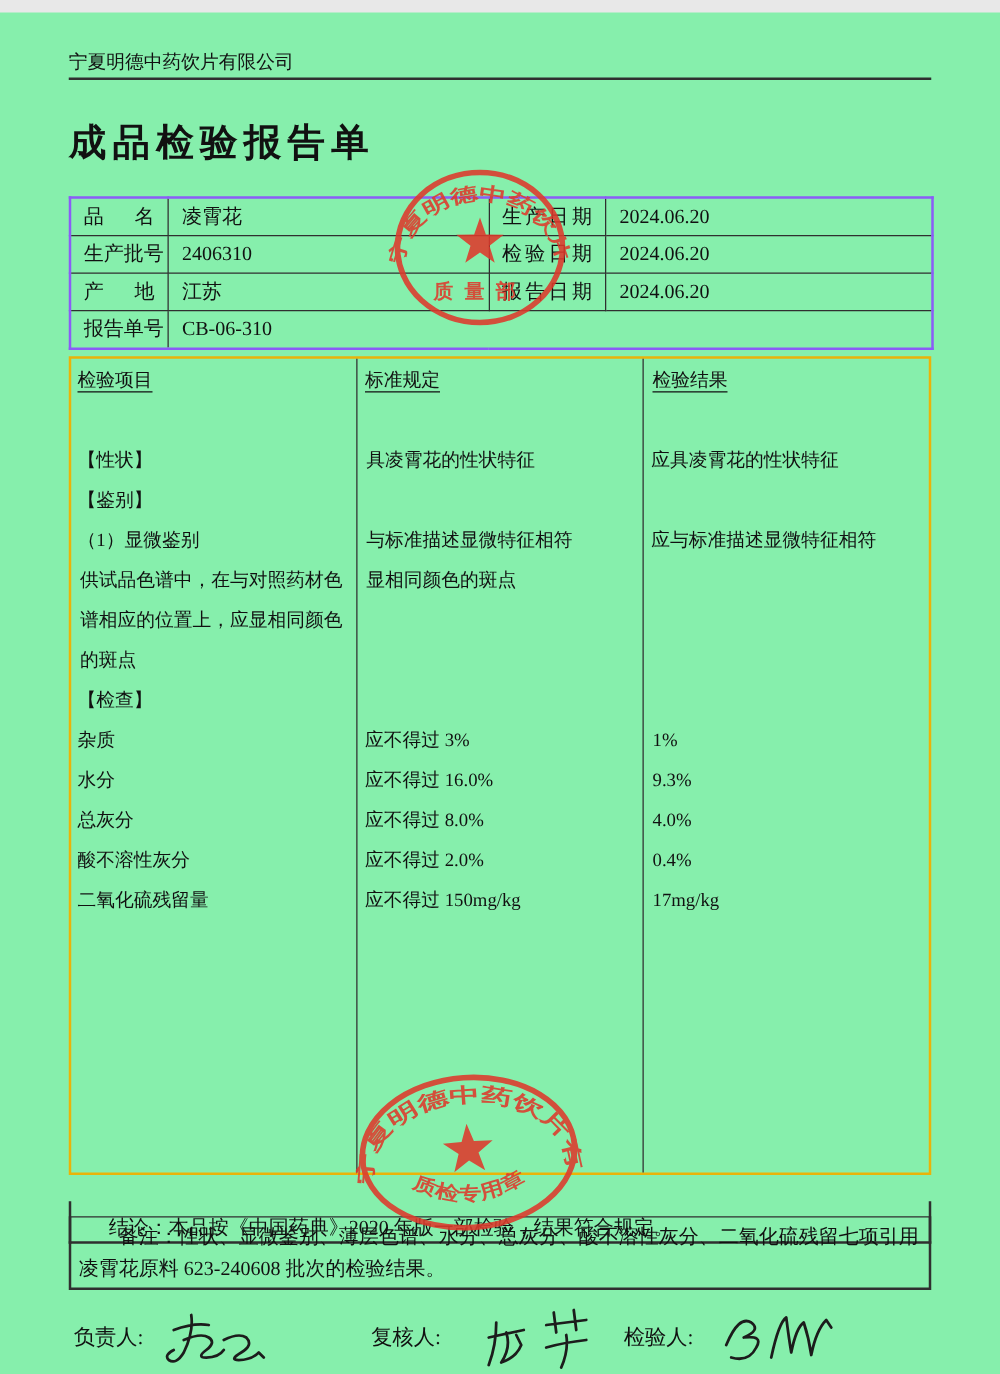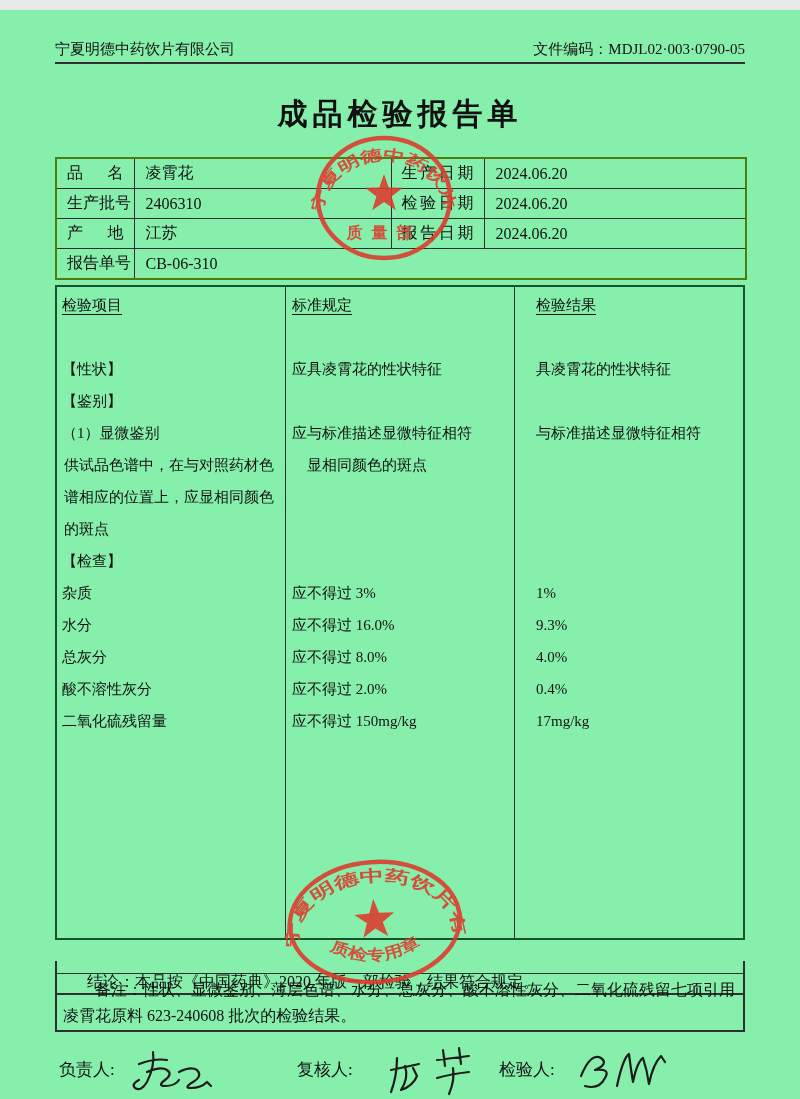--- a/index.html
+++ b/index.html
@@ -5,37 +5,37 @@
   html,body{margin:0;padding:0;background:#e8e8e8;}
   .page{
     position:relative;width:800px;height:1099px;background:#86efac;
     font-family:"Liberation Serif","DejaVu Serif",serif;color:#111;
     overflow:hidden;margin:10px auto;
   }
   
   .hdr{position:absolute;left:55px;top:30px;width:690px;display:flex;justify-content:space-between;font-size:15px;}
   .hdr-rule{position:absolute;left:55px;top:52px;width:690px;height:2px;background:#2f2f2f;}
   
-  .title{position:absolute;left:55px;top:84px;width:690px;text-align:center;
+  .title{position:absolute;left:55px;top:84px;width:690px;text-align:left;
     font-size:30px;font-weight:bold;letter-spacing:5px;}
   
   .info{position:absolute;left:55px;top:147px;width:690px;border-collapse:collapse;table-layout:fixed;font-size:16px;}
   .info td{border:1px solid #2f2f2f;height:29px;padding:0 10px;white-space:nowrap;overflow:visible;}
-  .info{border:2px solid #4d7c0f;}
+  .info{border:2px solid #8b5cf6;}
   .info td.lbl{text-align:justify;text-align-last:justify;}
   .info td.val{padding-left:11px;}
   
   .main{position:absolute;left:55px;top:275px;width:690px;height:655px;
-    border:2px solid #14532d;box-sizing:border-box;font-size:15px;}
+    border:2px solid #eab308;box-sizing:border-box;font-size:15px;}
   .vline{position:absolute;top:0;bottom:0;width:1px;background:#2f2f2f;}
   .vline.v1{left:228px;} .vline.v2{left:457px;}
   .m-row{display:grid;grid-template-columns:228px 229px 1fr;}
   .m-row .cell{padding:0 5px 0 5px;line-height:32px;}
   .m-row .c2{padding-left:7px;}
-  .m-row .c3{padding-left:22px;}
+  .m-row .c3{padding-left:8px;}
   .mt-head{height:32px;margin-bottom:34px;}
   .mt-head .cell{line-height:36px;text-decoration:underline;text-underline-offset:4px;}
   .mt-head .c2,.mt-head .c3{text-align:left;}
   
   .concl{position:absolute;left:55px;top:951px;width:690px;height:34px;box-sizing:border-box;
     border:2px solid #2f2f2f;border-top:none;display:flex;align-items:flex-end;
     padding-left:30px;font-size:16px;}
   .note{position:absolute;left:55px;top:963px;width:690px;height:59px;box-sizing:border-box;
     border:2px solid #2f2f2f;border-top:1px solid #2f2f2f;font-size:16px;}
   .note p{margin:3px 6px 0 6px;text-indent:2em;line-height:26px;}
@@ -52,21 +52,20 @@
   .stamp2{left:284px;top:848px;transform:rotate(-4deg);}
   .stamp text{fill:#de3a2c;font-family:"Liberation Serif","DejaVu Serif",serif;font-weight:bold;}
 </style>
 </head>
 <body>
 
 <div class="page">
 
   <div class="hdr">
     <span>宁夏明德中药饮片有限公司</span>
-    <span>文件编码：MDJL02·003·0790-05</span>
   </div>
   <div class="hdr-rule"></div>
 
   <div class="title">成品检验报告单</div>
 
   <table class="info">
     <colgroup>
         <col style="width:78px">
         <col style="width:257px">
         <col style="width:93px">
@@ -103,32 +102,32 @@
     <div class="vline v2"></div>
 
     <div class="m-row mt-head">
       <div class="cell c1">检验项目</div>
       <div class="cell c2">标准规定</div>
       <div class="cell c3">检验结果</div>
     </div>
 
     <div class="m-row">
       <div class="cell c1">【性状】</div>
+      <div class="cell c3">具凌霄花的性状特征</div>
       <div class="cell c2">应具凌霄花的性状特征</div>
-      <div class="cell c3">具凌霄花的性状特征</div>
     </div>
     <div class="m-row">
       <div class="cell c1">【鉴别】</div>
       <div class="cell c2"></div>
       <div class="cell c3"></div>
     </div>
     <div class="m-row">
       <div class="cell c1">（1）显微鉴别</div>
+      <div class="cell c3">与标准描述显微特征相符</div>
       <div class="cell c2">应与标准描述显微特征相符</div>
-      <div class="cell c3">与标准描述显微特征相符</div>
     </div>
     <div class="m-row">
       <div class="cell c2">供试品色谱中，在与对照药材色谱相应的位置上，应显相同颜色的斑点</div>
       <div class="cell c3">显相同颜色的斑点</div>
     </div>
     <div class="m-row">
       <div class="cell c1">【检查】</div>
       <div class="cell c2"></div>
       <div class="cell c3"></div>
     </div>

